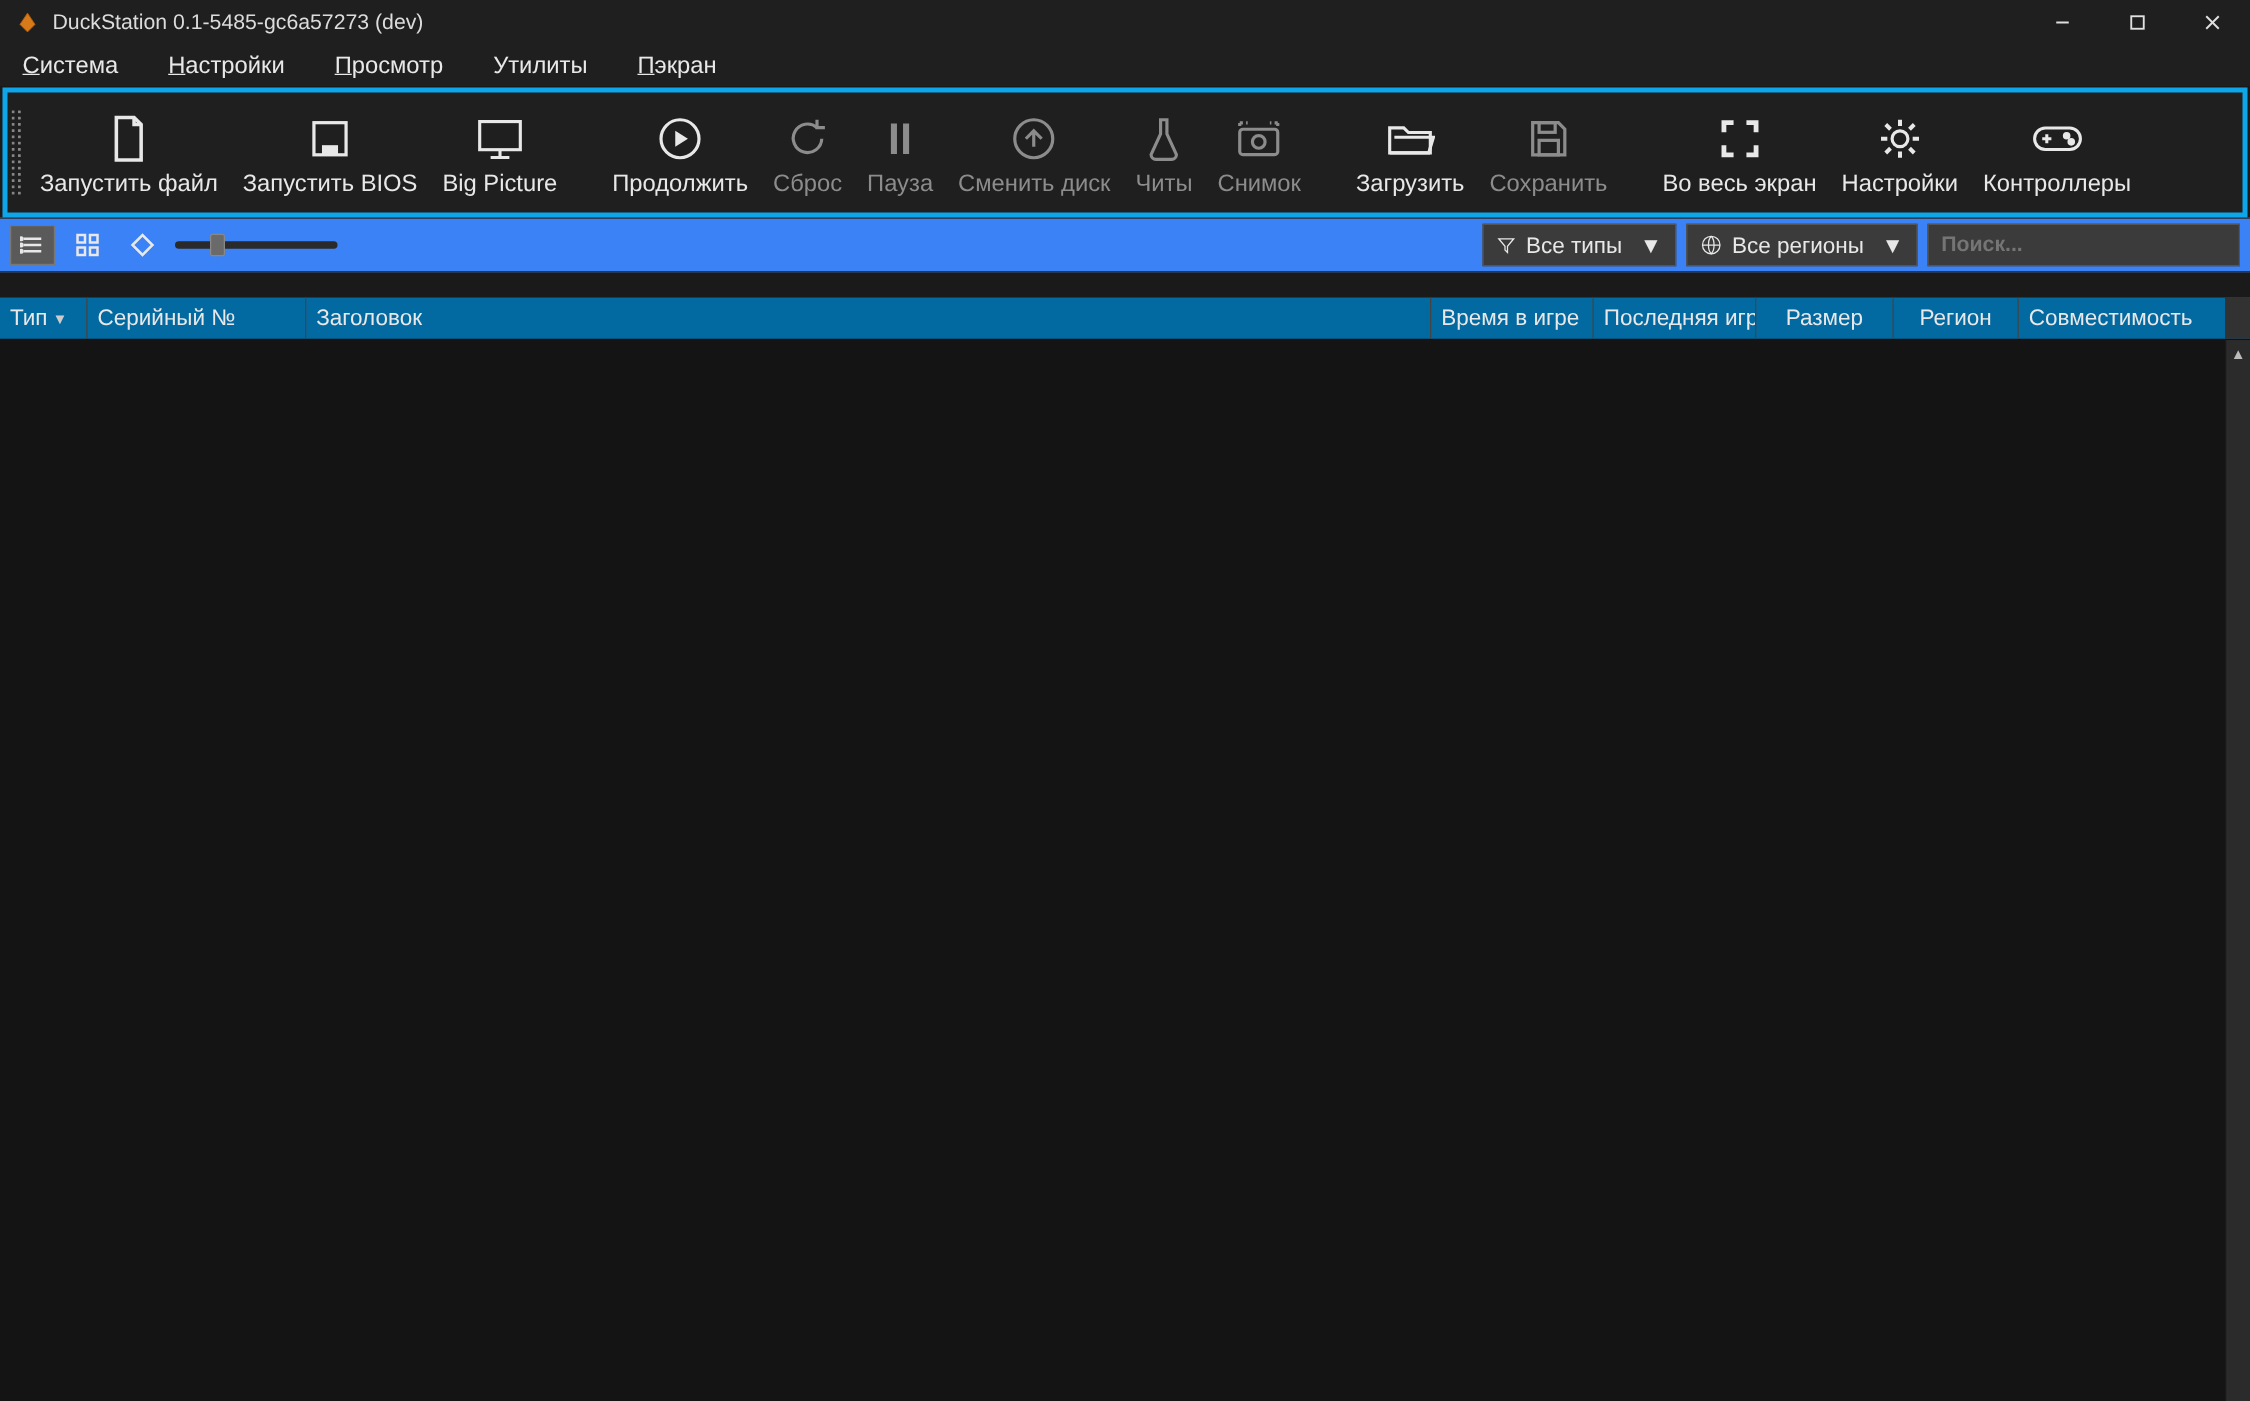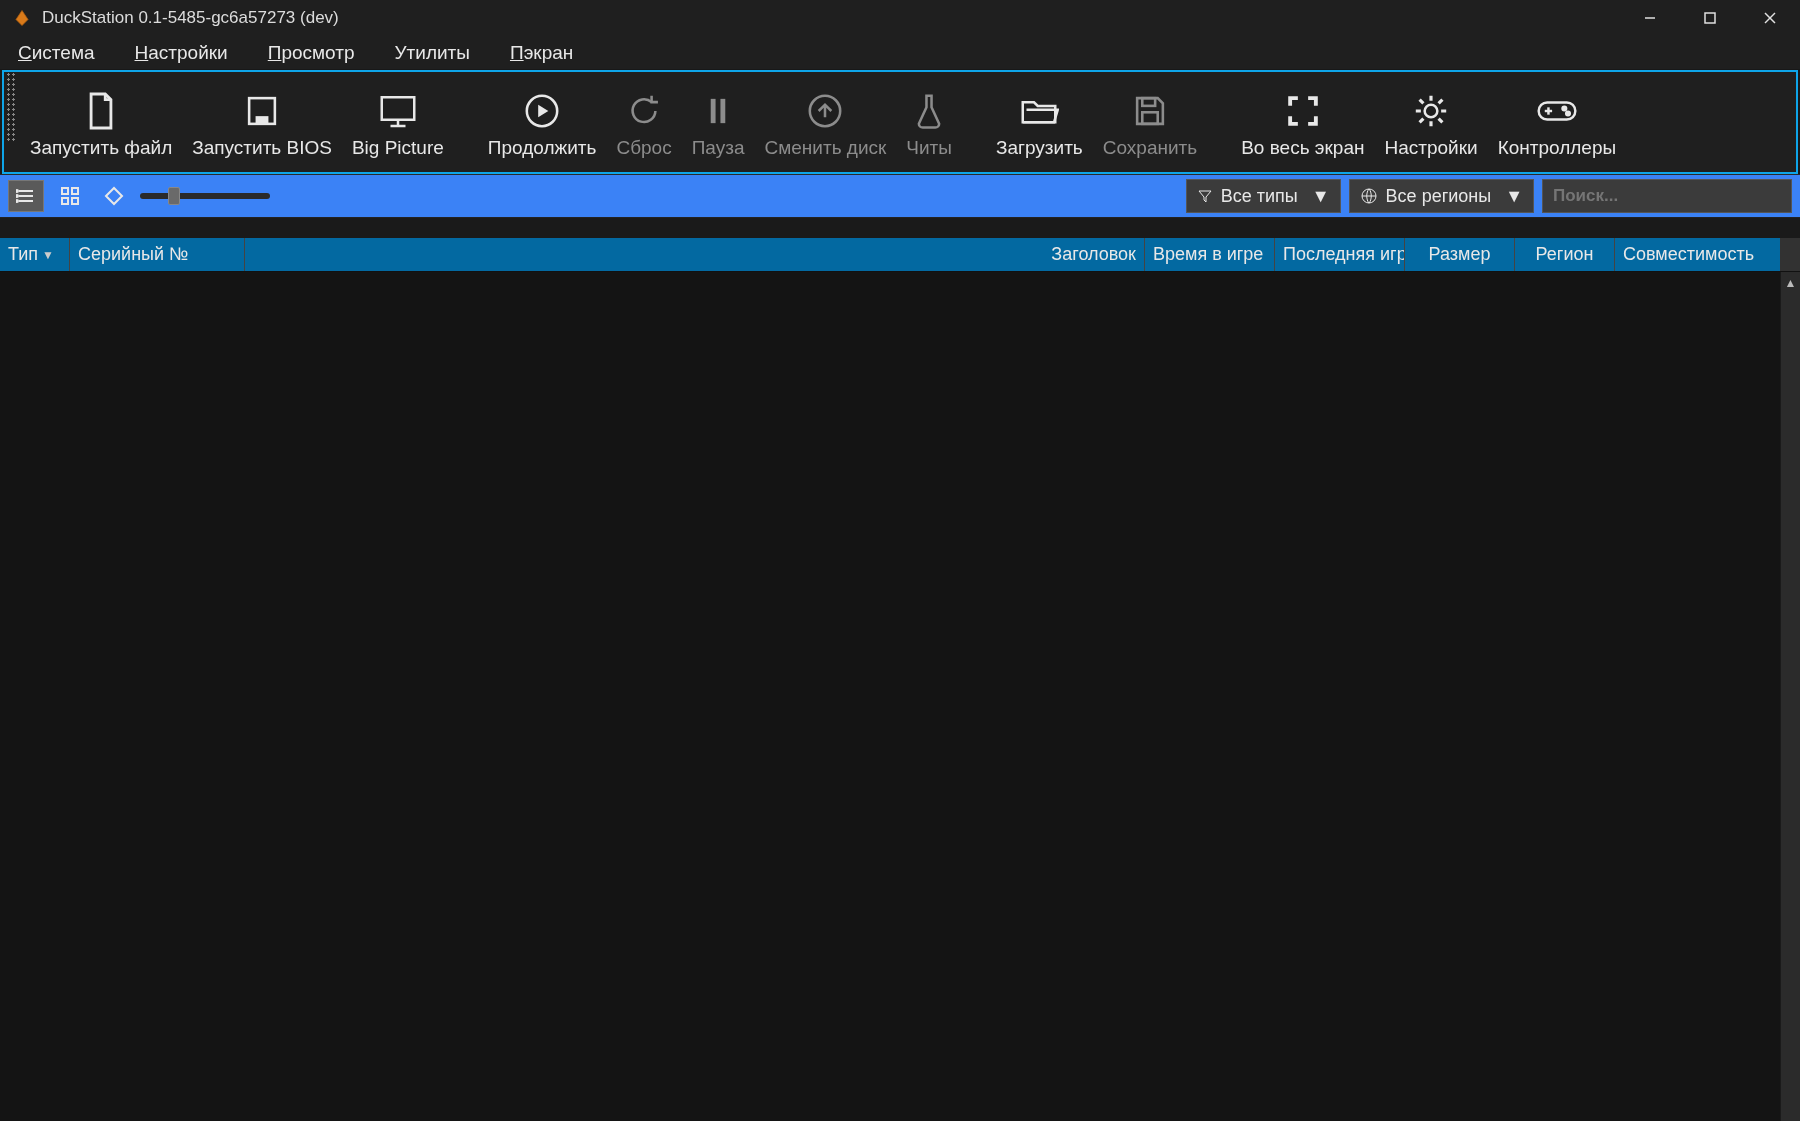--- a/index.html
+++ b/index.html
@@ -48,25 +48,25 @@
     border-bottom:1px solid #181818;
   }
   .menu-item {
     padding: 4px 10px;
     font-size: 19px;
     color: #e8e8e8;
   }
   .menu-item .ul { text-decoration: underline; }
   
   .toolbar-wrap {
-    border: 2px solid #0ea5e9;
+    border: 4px solid #0ea5e9;
     margin: 0 2px;
     height: 104px;
     display:flex;
-    align-items:flex-start;
+    align-items:center;
     background:#1f1f1f;
     position:relative;
   }
   .drag-grip {
     width: 10px;
     height: 70px;
     margin-left:2px;
     margin-right:4px;
     background-image:
       radial-gradient(circle, #888 1px, transparent 1.2px);
@@ -286,20 +286,30 @@
 
   <div class="tool-btn disabled">
     <span class="ticon">
       <svg width="34" height="38" viewBox="0 0 26 30">
           <path d="M10 3 H16 M11 3 V12 L5 25 A3 3 0 0 0 8 28 H18 A3 3 0 0 0 21 25 L15 12 V3"></path>
         </svg>
     </span>
     <span class="tlabel">Читы</span>
   </div>
 
+  <div class="tool-btn disabled">
+    <span class="ticon">
+      <svg width="38" height="34" viewBox="0 0 30 26">
+          <rect x="3" y="7" width="24" height="16" rx="2"></rect>
+          <circle cx="15" cy="15" r="4"></circle>
+          <path d="M3 3 H8 M3 3 V7 M27 3 H22 M27 3 V7" stroke-dasharray="2 2"></path>
+        </svg>
+    </span>
+    <span class="tlabel">Снимок</span>
+  </div>
 
   <div class="tb-gap"></div>
 
   <div class="tool-btn">
     <span class="ticon">
       <svg width="40" height="34" viewBox="0 0 32 26">
           <path d="M3 6 H12 L15 9 H29 V22 H3 Z"></path>
           <path d="M6 12 H31 L28 22 H3"></path>
         </svg>
     </span>
@@ -399,21 +409,21 @@
 </div>
 
 <div class="table-head">
   <div class="th" style="width:70px">
     <span>Тип</span>
     <span class="sort-caret">▼</span>
   </div>
   <div class="th" style="width:175px">
     <span>Серийный №</span>
   </div>
-  <div class="th" style="flex:1;justify-content:flex-end">
+  <div class="th" style="flex:1;justify-content:flex-start">
     <span>Заголовок</span>
   </div>
   <div class="th" style="width:130px">
     <span>Время в игре</span>
   </div>
   <div class="th" style="width:130px">
     <span>Последняя игр</span>
   </div>
   <div class="th" style="width:110px;justify-content:center">
     <span>Размер</span>

